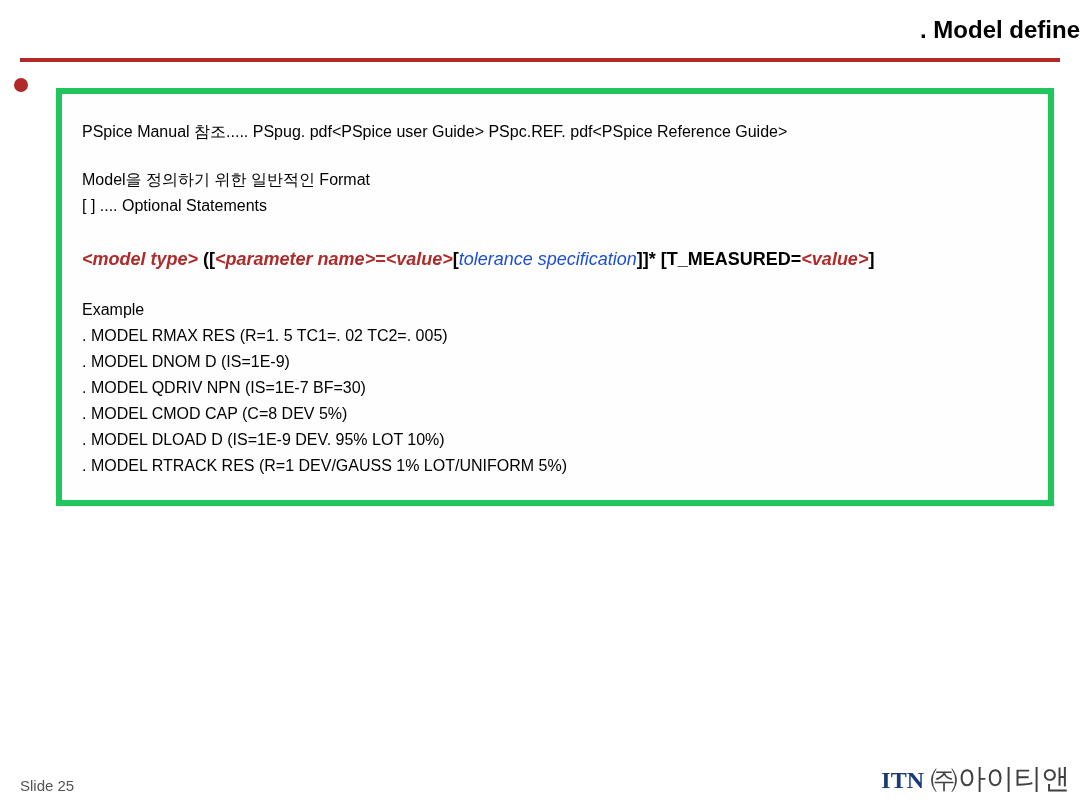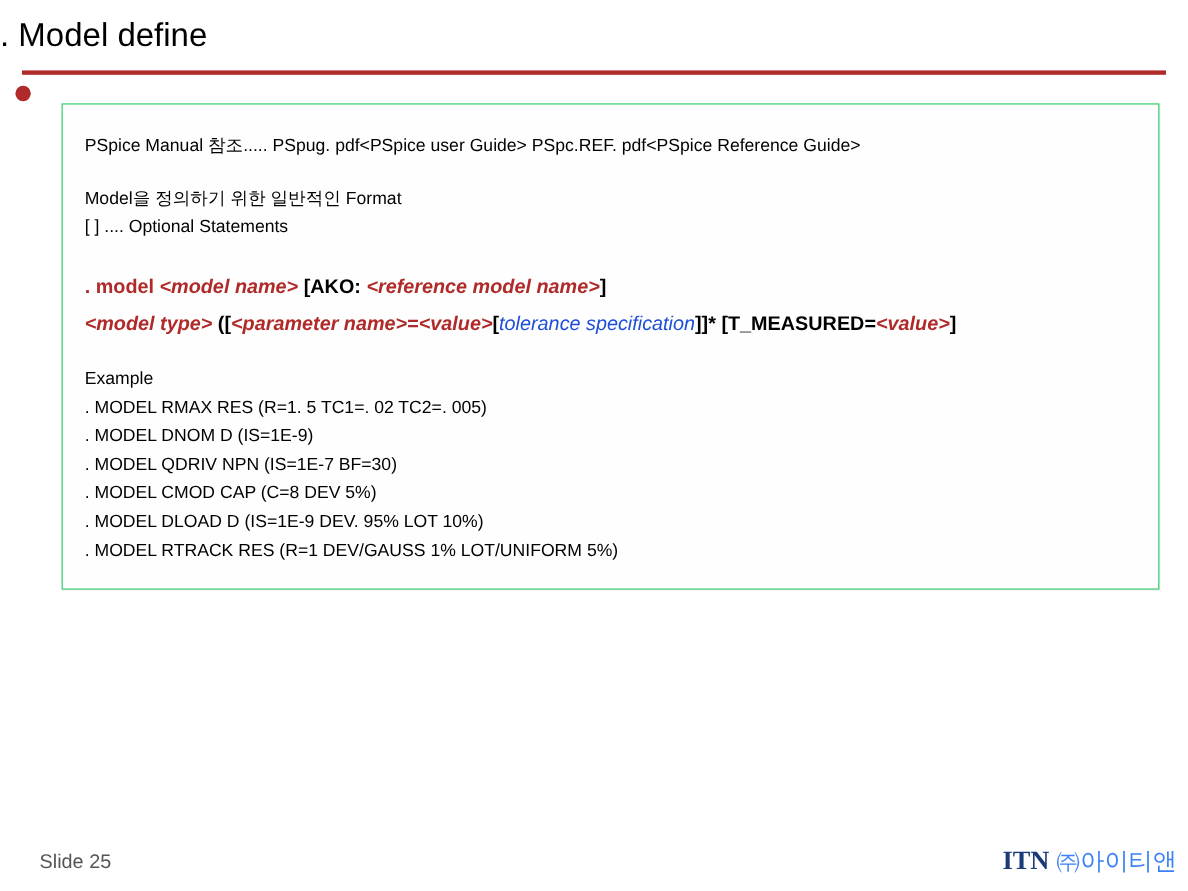--- a/index.html
+++ b/index.html
@@ -5,44 +5,44 @@
   * { margin: 0; padding: 0; box-sizing: border-box; }
   body {
     width: 1080px;
     height: 810px;
     background: #ffffff;
     font-family: Arial, "Malgun Gothic", sans-serif;
     position: relative;
     overflow: hidden;
   }
   .slide-title {
-    text-align: left;
-    font-size: 30px;
-    font-weight: normal;
+    text-align: right;
+    font-size: 24px;
+    font-weight: bold;
     color: #000;
     padding-top: 16px;
     padding-bottom: 8px;
   }
   .rule-outer {
     margin: 6px 20px 0 20px;
     height: 4px;
     background: #b02a2a;
   }
   .dot {
     position: absolute;
     left: 14px;
     top: 78px;
     width: 14px;
     height: 14px;
     border-radius: 50%;
     background: #b02a2a;
   }
   .content-box {
     margin: 26px 26px 0 56px;
-    border: 1px solid #22c55e;
+    border: 6px solid #22c55e;
     background: #fefefe;
     padding: 26px 28px 20px 20px;
     box-shadow: inset 1px 1px 0 #fff, 1px 1px 0 #eee;
   }
   .line {
     font-size: 16px;
     color: #000;
     line-height: 1.5;
     margin-bottom: 2px;
   }
@@ -50,61 +50,58 @@
   .syntax {
     font-size: 18px;
     line-height: 1.9;
   }
   .kw { color: #b02a2a; font-weight: bold; }
   .ital { font-style: italic; color: #b02a2a; font-weight: bold;}
   .bracket { color: #000; font-weight: bold; }
   .green { color: #1d4ed8; font-style: italic; }
   .footer-left {
     position: absolute;
-    left: 36px;
+    left: 20px;
     bottom: 16px;
-    font-size: 18px;
+    font-size: 15px;
     color: #555;
   }
   .footer-right {
     position: absolute;
     right: 10px;
     bottom: 12px;
     font-size: 24px;
     color: #1a3b7a;
     font-weight: bold;
     font-family: Georgia, serif;
   }
   .footer-right .kr {
     font-family: "Malgun Gothic", sans-serif;
-    font-size: 22px;
+    font-size: 28px;
     font-weight: normal;
-    color: #3b82f6;
+    color: #404040;
     margin-top: 36px;
   }
 </style>
 </head>
 <body>
 
 <div class="slide-title">. Model define</div>
 <div class="dot"></div>
 <div class="rule-outer"></div>
 
 <div class="content-box">
 
   <div class="line">PSpice Manual 참조..... PSpug. pdf&lt;PSpice user Guide&gt;  PSpc.REF. pdf&lt;PSpice Reference Guide&gt;</div>
   <div class="gap"></div>
 
   <div class="line">Model을 정의하기 위한 일반적인 Format</div>
   <div class="line">[    ] .... Optional Statements</div>
   <div class="gap"></div>
 
-  <div class="syntax">
-    <span class="kw">. model </span><span class="ital">&lt;model name&gt;</span><span class="bracket"> [AKO: </span><span class="ital">&lt;reference model name&gt;</span><span class="bracket">]</span>
-  </div>
 
   <div class="syntax">
     <span class="ital">&lt;model type&gt;</span><span class="bracket"> ([</span><span class="ital">&lt;parameter name&gt;</span><span class="kw">=</span><span class="ital">&lt;value&gt;</span><span class="bracket">[</span><span class="green">tolerance specification</span><span class="bracket">]]* [T_MEASURED=</span><span class="ital">&lt;value&gt;</span><span class="bracket">]</span>
   </div>
 
 
   <div class="gap"></div>
   <div class="line">Example</div>
   <div class="line">. MODEL RMAX RES (R=1. 5 TC1=. 02 TC2=. 005)</div>
   <div class="line">. MODEL DNOM D (IS=1E-9)</div>

